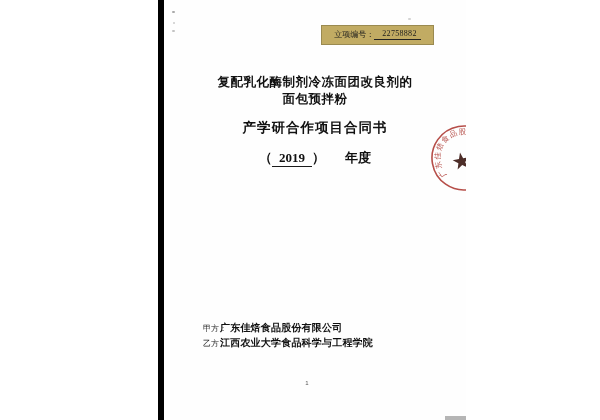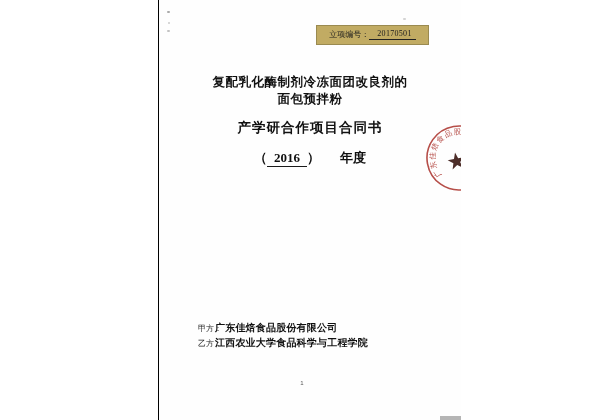--- a/index.html
+++ b/index.html
@@ -10,21 +10,21 @@
     overflow:hidden;
     font-family:"Liberation Sans","DejaVu Sans",sans-serif;
     color:#151515;
   }
   
   .page{
     position:absolute;
     left:158px;top:0;
     width:302px;height:420px;
     background:#fefefe;
-    border-left:1px solid #000000;
+    border-left:6px solid #000000;
     overflow:hidden;
   }
   
   .proj-box{
     position:absolute;
     left:157px;top:25px;
     width:113px;height:20px;
     background:#c1ab63;
     border:1px solid #9a8a50;
     box-sizing:border-box;
@@ -103,29 +103,29 @@
 </style>
 </head>
 <body>
 
 <div id="canvas">
 
   <div class="page">
 
     <div class="proj-box">
       <span>立项编号：</span>
-        <span class="num">20170501</span>
+        <span class="num">22758882</span>
     </div>
 
     <div class="title-line t1">复配乳化酶制剂冷冻面团改良剂的</div>
     <div class="title-line subtitle">产学研合作项目合同书</div>
     <div class="title-line t2">面包预拌粉</div>
 
     <div class="title-line yearline">
-      <span>（</span><span class="yr">2016</span><span>）</span><span class="suffix">年度</span>
+      <span>（</span><span class="yr">2019</span><span>）</span><span class="suffix">年度</span>
     </div>
 
     <svg class="stamp" viewBox="0 0 90 90">
       <defs>
         <path id="sealArc" d="M 25.3 58.8 A 24 24 0 1 1 64.7 31.2" fill="none"></path>
       </defs>
       <circle cx="45" cy="45" r="32" fill="none" stroke="#b0403a" stroke-width="1.6"></circle>
       <text font-size="7.5" fill="#b0403a" letter-spacing="1" font-family="'Liberation Sans','DejaVu Sans',sans-serif">
         <textPath href="#sealArc">广东佳焙食品股份有限公司</textPath>
       </text>

